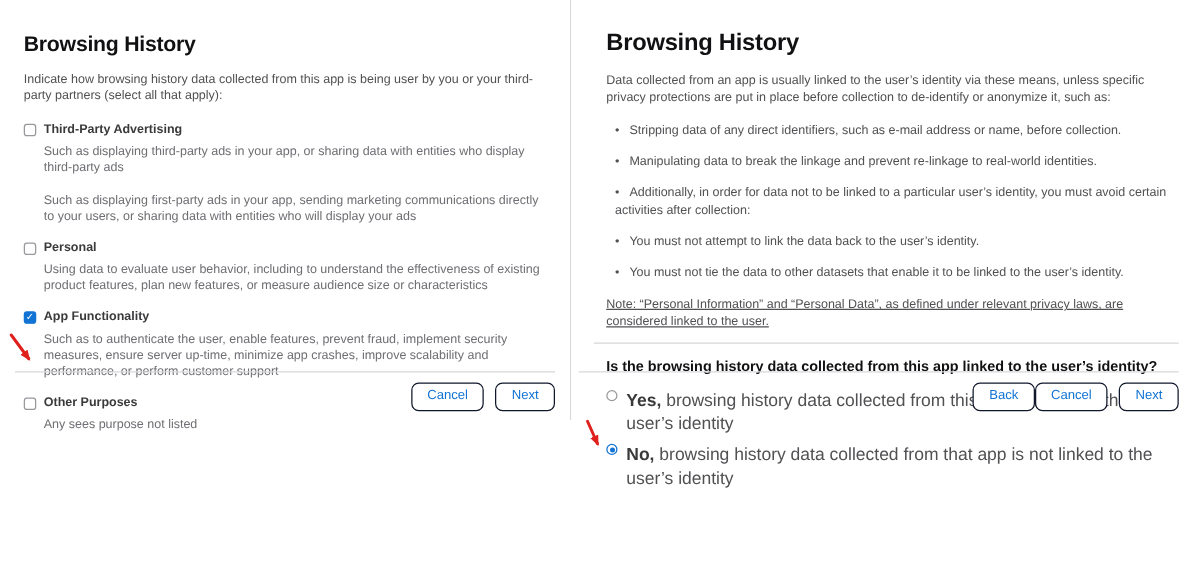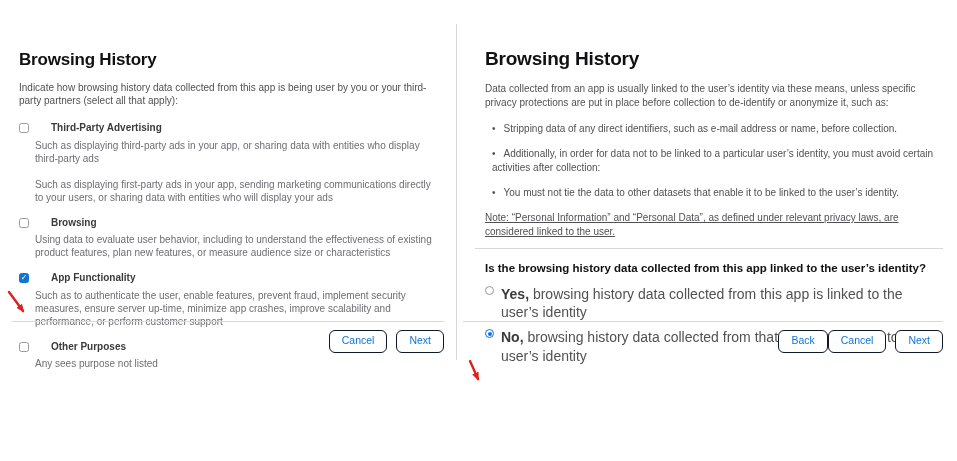--- a/index.html
+++ b/index.html
@@ -2,32 +2,32 @@
 <html><head>
 <meta charset="utf-8">
 <style>
   * { box-sizing: border-box; }
   html,body { margin:0; padding:0; }
   body {
     width:957px; height:461px; overflow:hidden; background:#fff;
     font-family:"Liberation Sans","DejaVu Sans",sans-serif; color:#1d1d1f;
     position:relative; display:flex;
   }
-  .panel { position:relative; height:336px; background:#fff;margin-top:24px; }
+  .panel { position:relative; height:336px; background:#fff; }
   .panel-left  { width:457px; border-right:1px solid #d8d8dc; padding:26px 14px 0 19px; }
   .panel-right { flex:1; padding:24px 14px 0 28px; }
 
   h1 { margin:0; font-weight:700; color:#111113; letter-spacing:-0.2px; }
   .panel-left  h1 { font-size:17px; margin-bottom:11px; }
   .panel-right h1 { font-size:19px; margin-bottom:12px; }
 
   .intro { font-size:10px; line-height:1.32; color:#515154; max-width:422px; margin:0 0 15px 0; }
 
   .item { margin-bottom:13px; }
-  .item-head { display:flex; align-items:flex-start; gap:22px; }
+  .item-head { display:flex; align-items:flex-start; gap:6px; }
   .cb {
     width:10px; height:10px; flex:none; margin-top:1px;
     border:1px solid #98989d; border-radius:2.5px; background:#fff; position:relative;
   }
   .cb.on { background:#1173d4; border-color:#1173d4; }
   .cb.on::after {
     content:"\2713"; position:absolute; left:0; top:-1px; width:8px; height:8px;
     color:#fff; font-size:8px; font-weight:700; line-height:10px; text-align:center;
   }
   .item-label { font-size:10px; font-weight:700; color:#3a3a3c; line-height:1.25; }
@@ -86,21 +86,21 @@
     <p class="item-desc">Such as displaying third-party ads in your app, or sharing data with entities who display third-party ads</p>
   </div>
 
   <div class="item">
     <p class="item-desc">Such as displaying first-party ads in your app, sending marketing communications directly to your users, or sharing data with entities who will display your ads</p>
   </div>
 
   <div class="item">
     <div class="item-head">
       <span class="cb"></span>
-      <span class="item-label">Browsing</span>
+      <span class="item-label">Personal</span>
     </div>
     <p class="item-desc">Using data to evaluate user behavior, including to understand the effectiveness of existing product features, plan new features, or measure audience size or characteristics</p>
   </div>
 
 
   <div class="item">
     <div class="item-head">
       <span class="cb on"></span>
       <span class="item-label">App Functionality</span>
     </div>
@@ -129,21 +129,23 @@
     <button class="btn">Next</button>
   </div>
 </section>
 
 <section class="panel panel-right">
   <h1>Browsing History</h1>
   <p class="p">Data collected from an app is usually linked to the user’s identity via these means, unless specific privacy protections are put in place before collection to de-identify or anonymize it, such as:</p>
 
   <div class="bullets">
     <p class="bullet"><span class="dot">•</span><span>Stripping data of any direct identifiers, such as e-mail address or name, before collection.</span></p>
+    <p class="bullet"><span class="dot">•</span><span>Manipulating data to break the linkage and prevent re-linkage to real-world identities.</span></p>
     <p class="bullet"><span class="dot">•</span><span>Additionally, in order for data not to be linked to a particular user’s identity, you must avoid certain activities after collection:</span></p>
+    <p class="bullet"><span class="dot">•</span><span>You must not attempt to link the data back to the user’s identity.</span></p>
     <p class="bullet"><span class="dot">•</span><span>You must not tie the data to other datasets that enable it to be linked to the user’s identity.</span></p>
   </div>
 
   <p class="note">Note: “Personal Information” and “Personal Data”, as defined under relevant privacy laws, are considered linked to the user.</p>
 
   <hr class="mid-divider">
 
   <p class="question">Is the browsing history data collected from this app linked to the user’s identity?</p>
 
   <div class="option">

